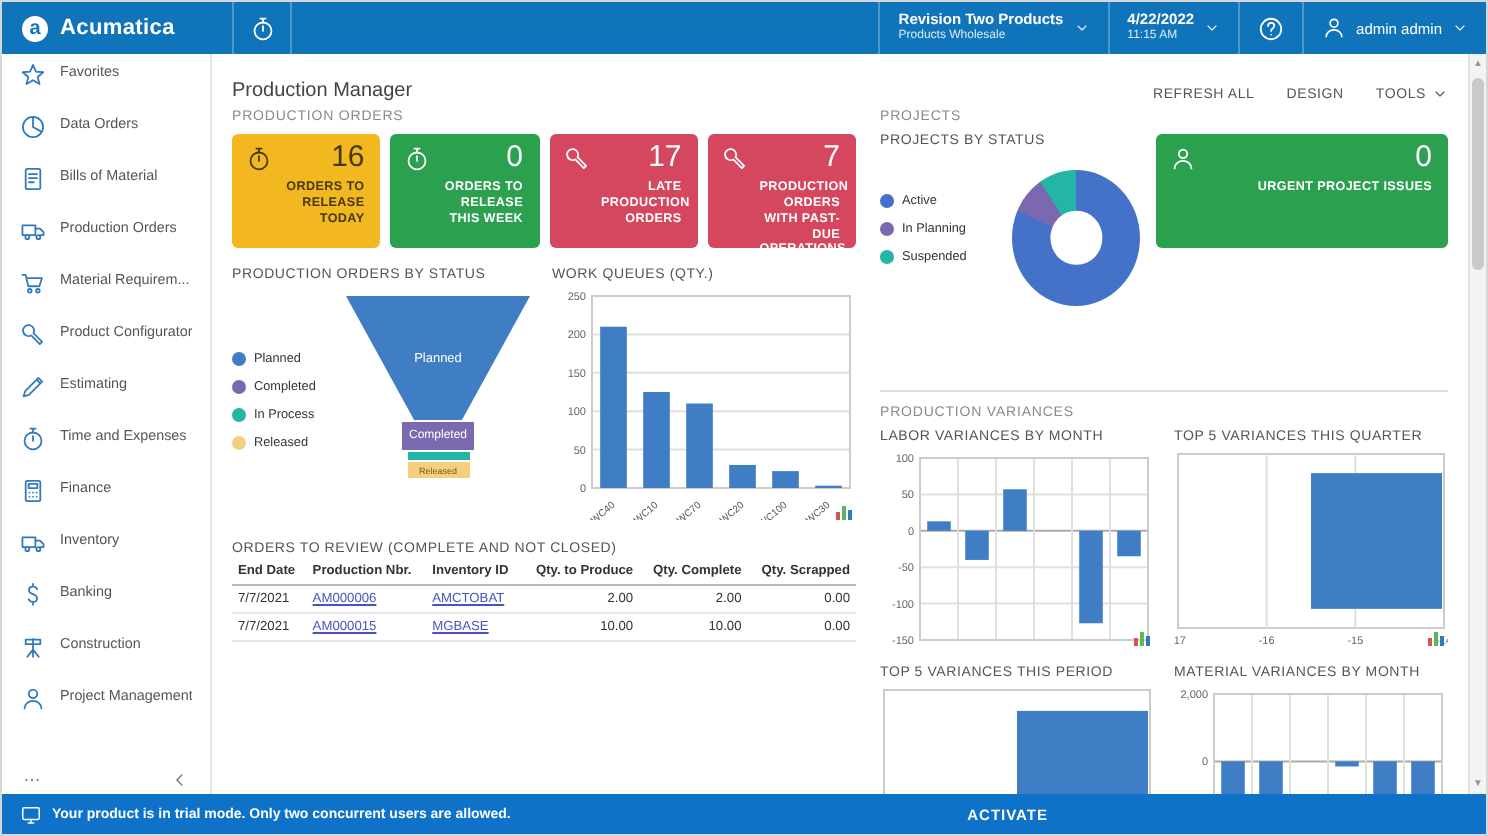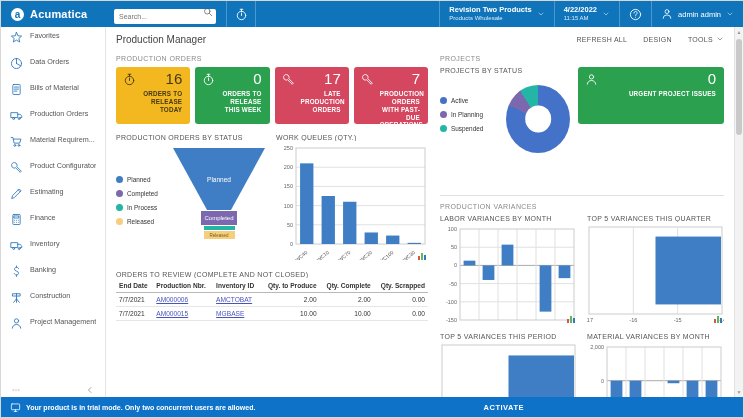--- a/index.html
+++ b/index.html
@@ -29,21 +29,21 @@
   
   .sidebar { position:absolute; top:26px; left:0; width:105px; bottom:20px; background:#fff; border-right:1px solid #e4e4e4; padding-top:4px; overflow:hidden;}
   .side-item { display:flex; align-items:flex-start; gap:7px; height:26px; padding-left:9px; cursor:pointer;}
   .side-ic { width:13px; height:13px; color:#3379bd; flex:none;}
   .side-label { font-size:7.2px; color:#555; white-space:nowrap; overflow:hidden;}
   .side-footer { position:absolute; bottom:2px; left:0; right:0; display:flex; justify-content:space-between; padding:0 10px; color:#777;}
   .side-footer .ic { width:10px; height:10px;}
 
   
   .main { position:absolute; top:26px; left:105px; right:9px; bottom:20px; overflow:hidden; background:#fff;}
-  .page-header { display:flex; align-items:center; height:24px; padding:0 10px;}
+  .page-header { display:flex; align-items:flex-end; height:24px; padding:0 10px;}
   .page-title { font-size:10px; color:#444;}
   .header-actions { margin-left:auto; display:flex; gap:16px; align-items:center;}
   .action-link { font-size:7px; color:#555; letter-spacing:.3px; cursor:pointer; display:flex; align-items:center; gap:3px;}
   .action-link .chev { color:#555; opacity:1;}
   .content { display:flex; gap:12px; padding:0 10px;}
   .col-left { width:312px; flex:none;}
   .col-right { flex:1; min-width:0;}
   .section-label { font-size:7px; color:#8a8a8a; letter-spacing:.4px; margin:4px 0 5px;}
 
   
@@ -115,29 +115,20 @@
 </style>
 </head>
 <body>
 
 <div class="app">
 
   <div class="topbar">
     <div class="logo-zone">
       <div class="logo-circle">a</div>
       <div class="logo-text">Acumatica</div>
-    </div>
-    <div class="search-wrap">
-      <input class="search-input" placeholder="Search..." style="">
-      <span class="search-icon" data-icon="magnifier">
-          <svg viewBox="0 0 16 16">
-            <circle cx="6.8" cy="6.8" r="4.4"></circle>
-            <path d="M10.2 10.2 L14 14"></path>
-          </svg>
-        </span>
     </div>
     <div class="timer-btn">
       <span class="ic" data-icon="stopwatch" style="width:13px;height:13px;">
           <svg viewBox="0 0 16 16">
             <circle cx="8" cy="9.2" r="5.2"></circle>
             <path d="M8 9.2 V6.2 M6.4 1.6 h3.2 M8 1.6 v2.4"></path>
           </svg>
         </span>
     </div>
     <div class="top-right">
@@ -244,20 +235,29 @@
         </span>
         <span class="side-label">Product Configurator</span>
       </div>
       <div class="side-item">
         <span class="side-ic" data-icon="pencil">
           <svg viewBox="0 0 16 16">
             <path d="M2.2 13.8 L3.2 10.5 L11.3 2.4 L13.6 4.7 L5.5 12.8 Z M10.2 3.5 l2.3 2.3"></path>
           </svg>
         </span>
         <span class="side-label">Estimating</span>
+      </div>
+      <div class="side-item">
+        <span class="side-ic" data-icon="stopwatch">
+          <svg viewBox="0 0 16 16">
+            <circle cx="8" cy="9.2" r="5.2"></circle>
+            <path d="M8 9.2 V6.2 M6.4 1.6 h3.2 M8 1.6 v2.4"></path>
+          </svg>
+        </span>
+        <span class="side-label">Time and Expenses</span>
       </div>
       <div class="side-item">
         <span class="side-ic" data-icon="calculator">
           <svg viewBox="0 0 16 16">
             <rect x="3.5" y="1.8" width="9" height="12.4" rx="1"></rect>
             <rect x="5.3" y="3.6" width="5.4" height="2.6"></rect>
             <path d="M5.8 9 h.01 M8 9 h.01 M10.2 9 h.01 M5.8 11.5 h.01 M8 11.5 h.01 M10.2 11.5 h.01"></path>
           </svg>
         </span>
         <span class="side-label">Finance</span>

